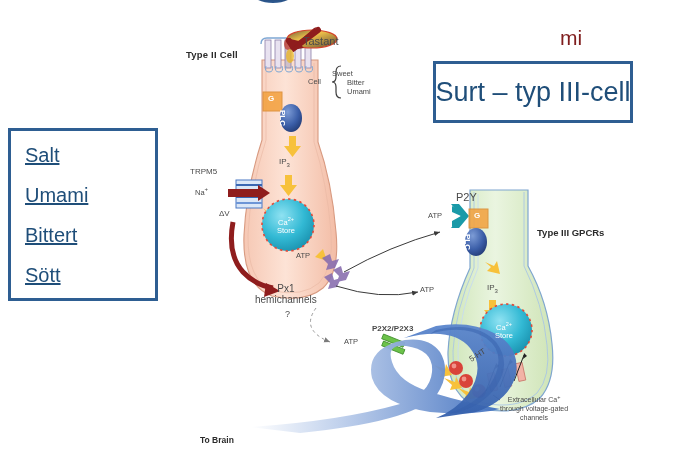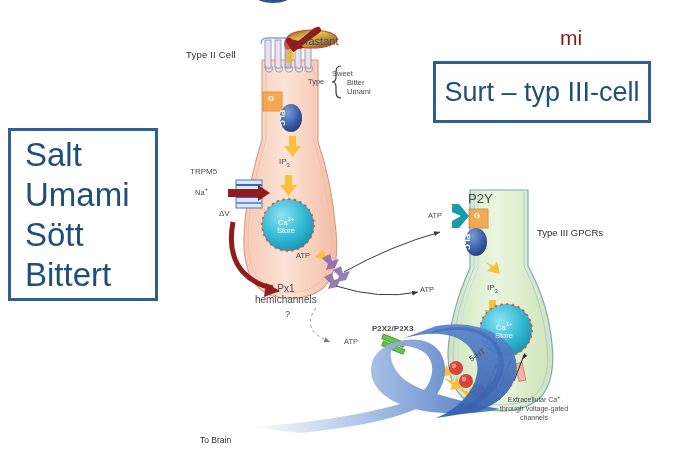--- a/index.html
+++ b/index.html
@@ -14,40 +14,40 @@
 
   
   .figure{position:absolute;left:0;top:0;width:690px;height:452px;}
   .fig-label{
     position:absolute;
     font-family:"Liberation Sans", sans-serif;
     color:#4a4a4a;
     white-space:nowrap;
     line-height:1.08;
   }
-  .bold-label{font-weight:normal;color:#2b2b2b;}
+  .bold-label{font-weight:bold;color:#2b2b2b;}
 
   
   .anno-box{
     position:absolute;
     background:#ffffff;
     border:3px solid #2E5E92;
     box-sizing:border-box;
     display:flex;
     flex-direction:column;
     justify-content:center;
   }
   .anno-line{
     color:#1F4E79;
     font-family:"Liberation Sans", sans-serif;
     white-space:nowrap;
   }
   #box-left{left:8px;top:128px;width:150px;height:173px;padding-left:14px;}
-  #box-left .anno-line{font-size:33px;line-height:40px;}
-  #box-right{left:433px;top:61px;width:218px;height:62px;align-items:center;}
+  #box-left .anno-line{font-size:20px;line-height:40px;text-decoration:underline;}
+  #box-right{left:433px;top:61px;width:200px;height:62px;align-items:center;}
   #box-right .anno-line{font-size:27px;}
 
   #mi-mark{
     position:absolute;left:560px;top:26px;
     font-size:21px;color:#7f1d1d;letter-spacing:0px;
     font-family:"Liberation Sans", sans-serif;
   }
   #top-crop{
     position:absolute;left:252px;top:-7px;width:42px;height:10px;
     background:linear-gradient(#1b3c68,#2f5b92);
@@ -245,21 +245,21 @@
       <path d="M250 427 Q340 421 400 404 Q430 394 432 372 Q434 350 406 346 Q386 344 392 362 Q398 382 430 392 Q470 404 500 409 Q470 416 430 412 Q380 404 372 378 Q366 352 396 342 Q426 334 440 352 Q452 372 436 396 Q410 422 300 433 Z" fill="url(#gNerve)" opacity="0.95"></path>
       <path d="M404 338 Q452 326 470 348 Q486 368 468 394 Q456 410 436 418 L476 412 Q510 400 516 374 Q520 348 496 334 Q470 320 436 326 Z" fill="url(#gNerve2)" opacity="0.95"></path>
       <path d="M436 330 Q476 320 496 342 Q514 366 492 392 Q476 410 448 414 Q482 402 494 378 Q506 352 486 338 Q464 324 430 334 Z" fill="#3560ac" opacity="0.5"></path>
     </g>
   </svg>
 
   <div class="fig-label bold-label" style="left:186px;top:50px;font-size:9.5px;letter-spacing:0.2px;">Type II Cell</div>
 
   <div class="fig-label" style="left:303px;top:36px;font-size:11px;">Tastant</div>
 
-  <div class="fig-label" style="left:308px;top:78px;font-size:7.5px;">Type</div>
+  <div class="fig-label" style="left:308px;top:78px;font-size:7.5px;">Cell</div>
   <div class="fig-label" style="left:332px;top:70px;font-size:7.5px;">Sweet</div>
   <div class="fig-label" style="left:347px;top:79px;font-size:7.5px;text-align:center;">Bitter</div>
   <div class="fig-label" style="left:347px;top:88px;font-size:7.5px;">Umami</div>
 
   <div class="fig-label" style="left:268px;top:95px;font-size:8px;color:#ffffff;font-weight:bold;">G</div>
   <div class="fig-label" style="left:286px;top:110px;font-size:8px;color:#ffffff;font-weight:bold;transform:rotate(90deg);transform-origin:left top;">PLC</div>
 
   <div class="fig-label" style="left:279px;top:158px;font-size:8px;">
     <span>IP</span><sub style="font-size:6px;">3</sub>
   </div>
@@ -282,21 +282,21 @@
     <span>hemichannels</span>
   </div>
 
   <div class="fig-label" style="left:285px;top:310px;font-size:9px;">?</div>
 
   <div class="fig-label" style="left:420px;top:286px;font-size:7.5px;">ATP</div>
 
   <div class="fig-label" style="left:344px;top:338px;font-size:7.5px;">ATP</div>
   <div class="fig-label" style="left:372px;top:325px;font-size:8px;font-weight:bold;">P2X2/P2X3</div>
 
-  <div class="fig-label" style="left:456px;top:192px;font-size:13px;margin-left:12px;">P2Y</div>
+  <div class="fig-label" style="left:456px;top:192px;font-size:11px;">P2Y</div>
   <div class="fig-label" style="left:428px;top:212px;font-size:7.5px;">ATP</div>
 
   <div class="fig-label" style="left:474px;top:212px;font-size:8px;color:#ffffff;font-weight:bold;">G</div>
   <div class="fig-label" style="left:471px;top:234px;font-size:8px;color:#ffffff;font-weight:bold;transform:rotate(90deg);transform-origin:left top;">PLC</div>
 
   <div class="fig-label" style="left:487px;top:284px;font-size:8px;">
     <span>IP</span><sub style="font-size:6px;">3</sub>
   </div>
 
   <div class="fig-label" style="left:495px;top:322px;font-size:7.5px;color:#ffffff;text-align:center;">
@@ -316,21 +316,21 @@
 
   <div class="fig-label bold-label" style="left:200px;top:436px;font-size:8.5px;">To Brain</div>
 
   <div id="top-crop"></div>
 
   <div id="mi-mark">mi</div>
 
   <div class="anno-box" id="box-left">
     <div class="anno-line">Salt</div>
     <div class="anno-line">Umami</div>
+    <div class="anno-line">Bittert</div>
     <div class="anno-line">Sött</div>
-    <div class="anno-line">Bittert</div>
   </div>
 
   <div class="anno-box" id="box-right">
     <div class="anno-line">Surt – typ III-cell</div>
   </div>
 
 </div>
 
 </body></html>

